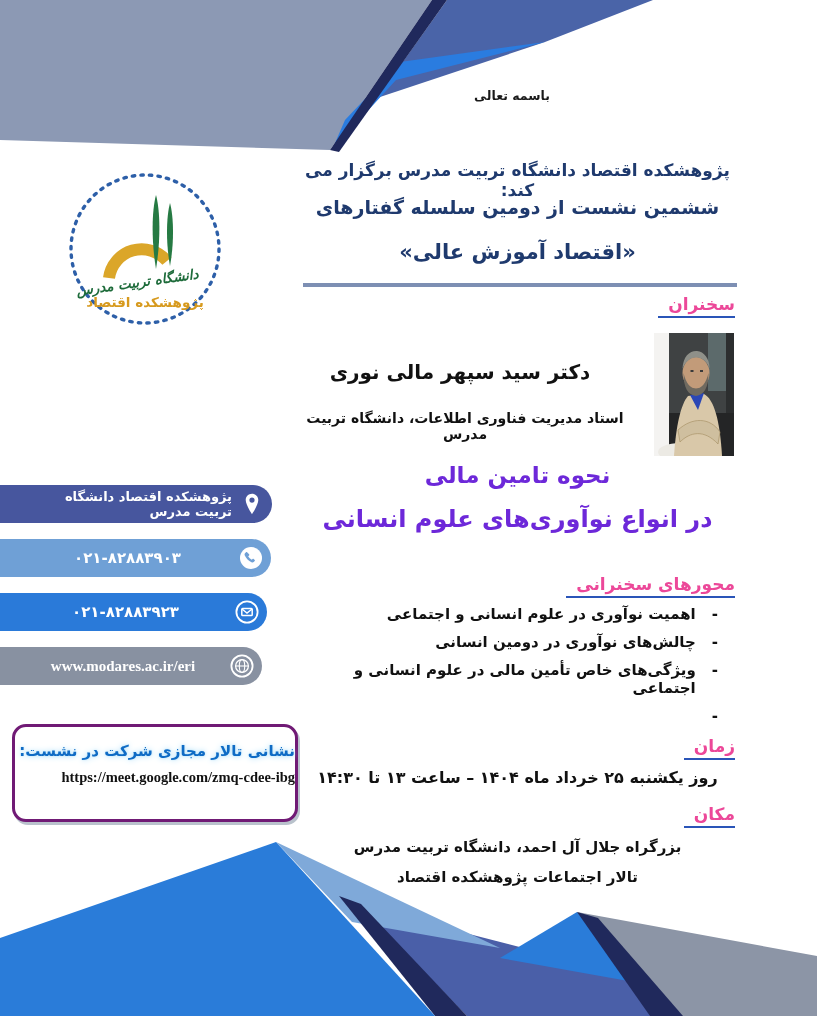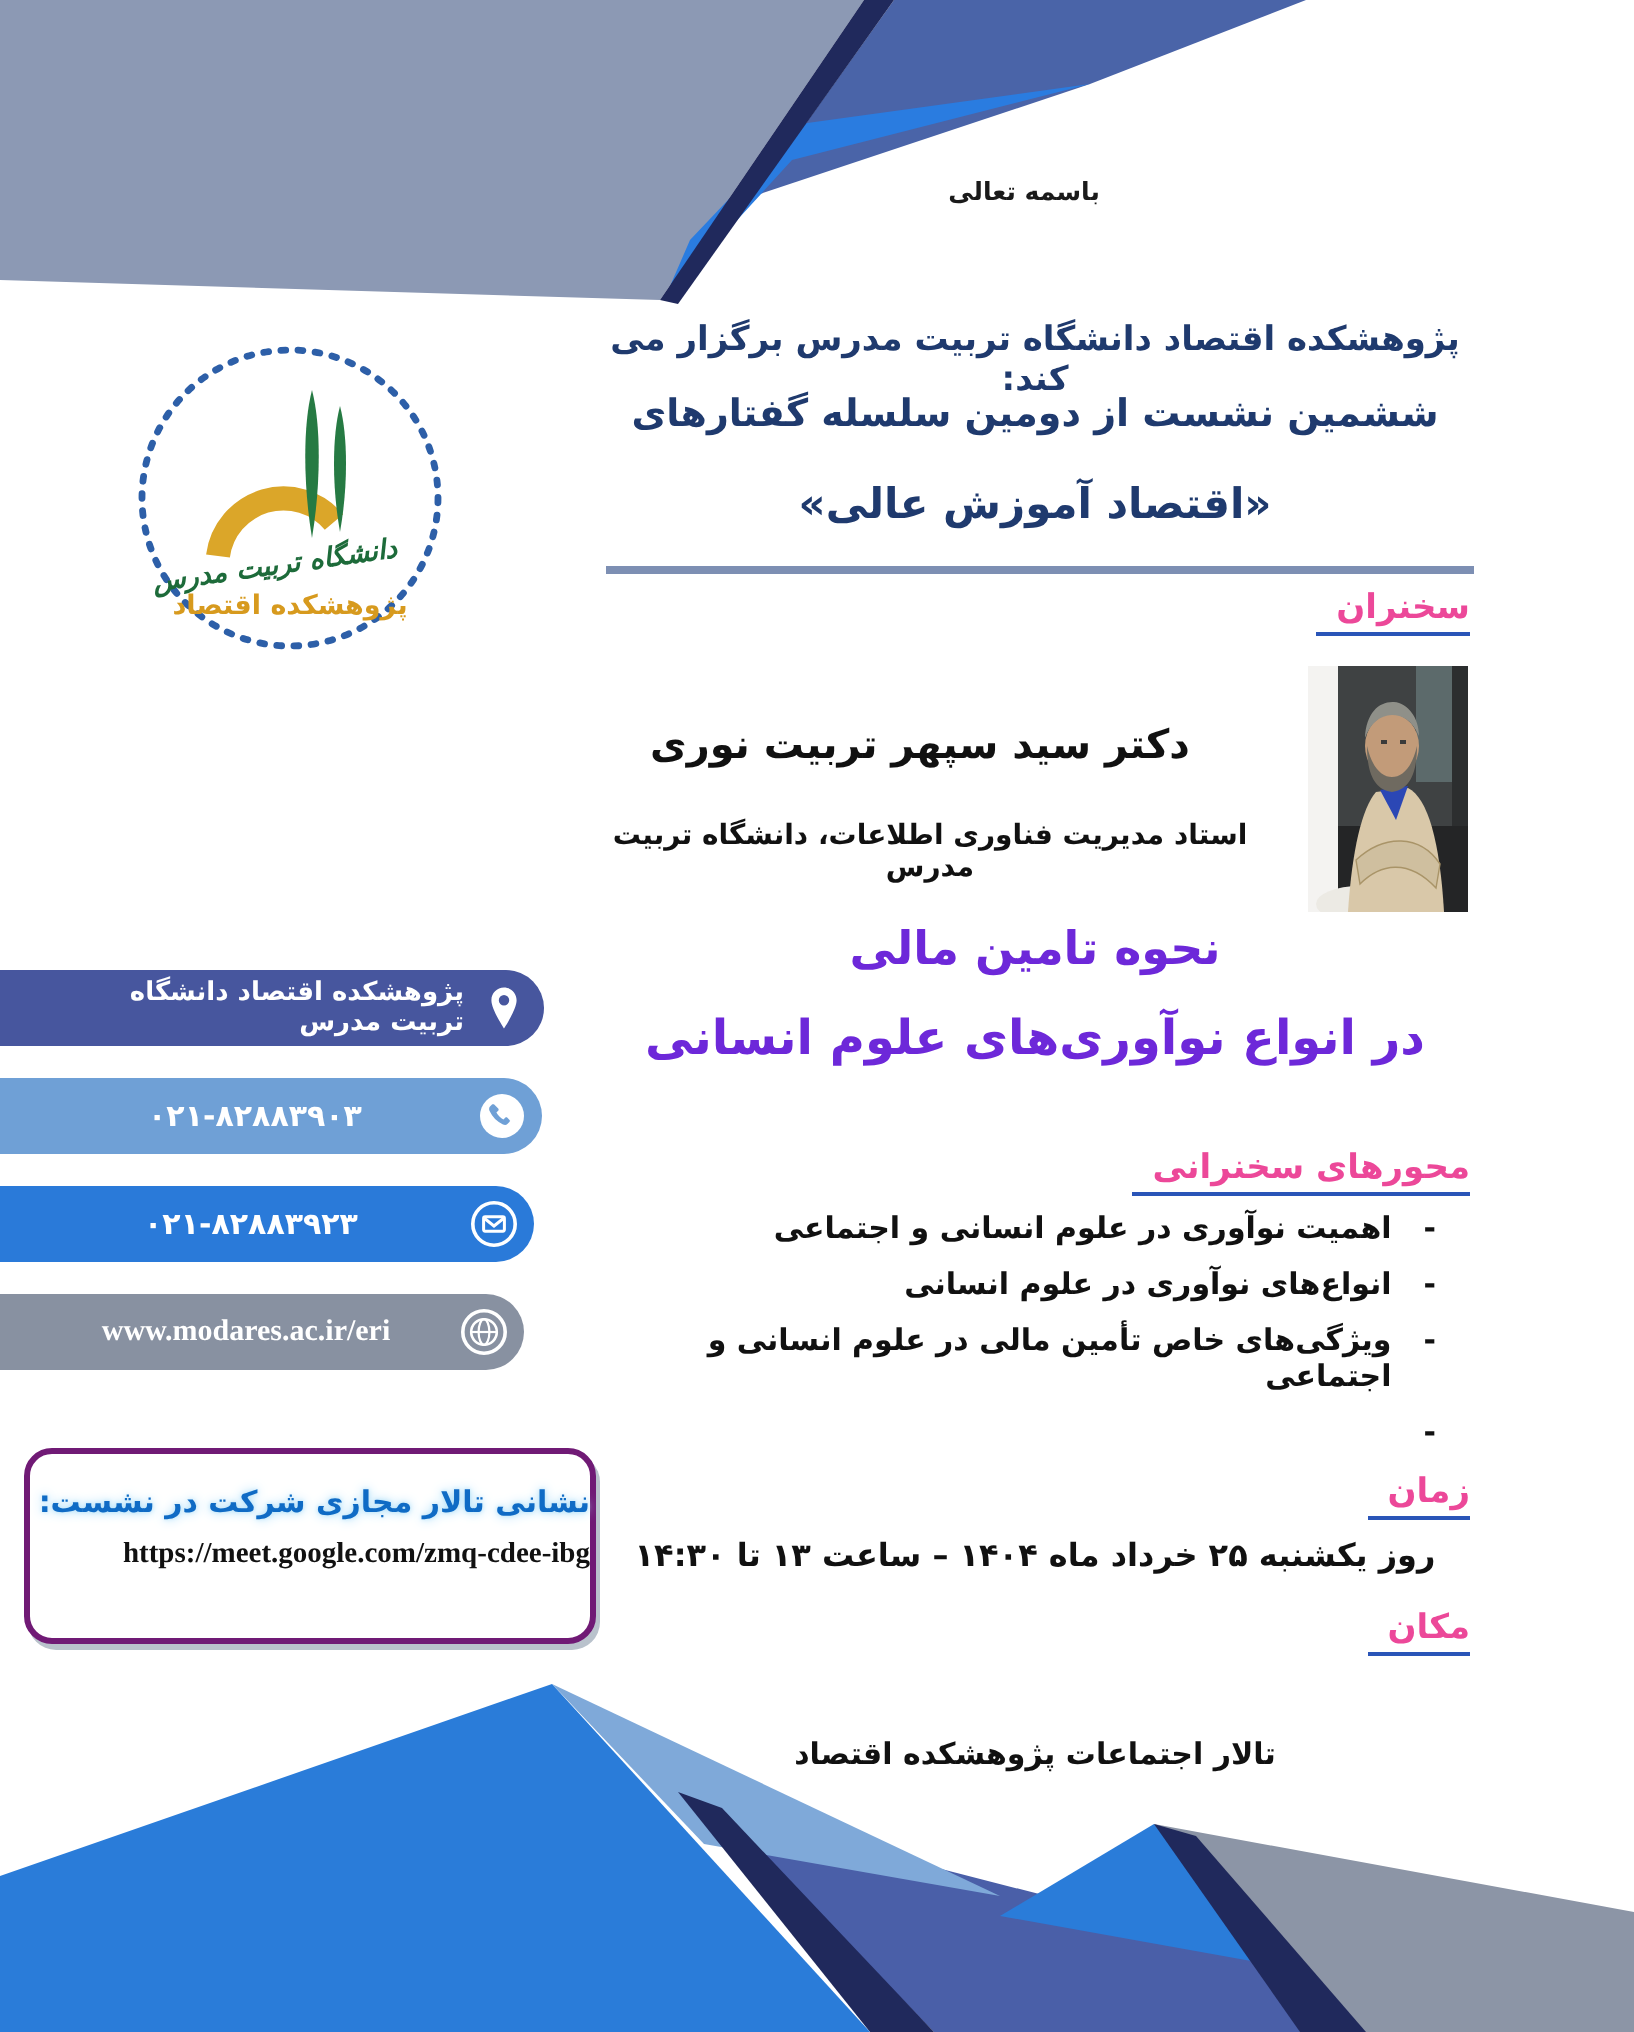--- a/index.html
+++ b/index.html
@@ -132,55 +132,56 @@
         <polygon points="36,62 50,60 44,77" fill="#2b47b5"></polygon>
         <path d="M24 97 C38 84 56 84 66 99 L64 111 C50 96 36 99 26 109 Z" fill="#cfbf9f" stroke="#a99468" stroke-width="0.7"></path>
         <ellipse cx="42" cy="40" rx="13.5" ry="16" fill="#c29b79"></ellipse>
         <path d="M28.5 36 C29 23 36 17.5 43 18 C50 18.5 55.5 26 55.5 35 C52 27 47 24.5 42 24.5 C36 24.5 31 29 28.5 36 Z" fill="#8f9089"></path>
         <path d="M29.5 40 C29.5 55 34 62 42 63 C50 62 54.5 55 54.5 40 C52 51 47 55.5 42 55.5 C37 55.5 32 51 29.5 40 Z" fill="#6f6a60"></path>
         <rect x="36.5" y="37" width="3" height="2" fill="#3a3a3a"></rect>
         <rect x="46" y="37" width="3" height="2" fill="#3a3a3a"></rect>
       </svg>
     </div>
 
-    <div class="speaker-name">دکتر سید سپهر تربیت نوری</div>
+    <div class="speaker-name">دکتر سید سپهر مالی نوری</div>
     <div class="speaker-aff">استاد مدیریت فناوری اطلاعات، دانشگاه تربیت مدرس</div>
 
     <div class="col center red title1">نحوه تامین مالی</div>
     <div class="col center red title2">در انواع نوآوری‌های علوم انسانی</div>
 
     <div class="sec-heading h-topics">
       <span>محورهای سخنرانی</span>
     </div>
     <div class="topics">
       <div class="topic">
         <span class="dash">-</span>
         <span>اهمیت نوآوری در علوم انسانی و اجتماعی</span>
       </div>
       <div class="topic">
         <span class="dash">-</span>
-        <span>انواع‌های نوآوری در علوم انسانی</span>
+        <span>چالش‌های نوآوری در دومین انسانی</span>
       </div>
       <div class="topic">
         <span class="dash">-</span>
         <span>ویژگی‌های خاص تأمین مالی در علوم انسانی و اجتماعی</span>
       </div>
       <div class="topic">
         <span class="dash">-</span>
       </div>
     </div>
 
     <div class="sec-heading h-time">
       <span>زمان</span>
     </div>
     <div class="col center time-line">روز یکشنبه ۲۵ خرداد ماه ۱۴۰۴ – ساعت ۱۳ تا ۱۴:۳۰</div>
 
     <div class="sec-heading h-place">
       <span>مکان</span>
     </div>
+    <div class="col center place-line1">بزرگراه جلال آل احمد، دانشگاه تربیت مدرس</div>
     <div class="col center place-line2">تالار اجتماعات پژوهشکده اقتصاد</div>
 
     <div class="pill pill-1">
       <span class="icon">
         <svg viewBox="0 0 24 24" width="24" height="24">
           <path d="M12 1.8c-3.5 0-6.3 2.8-6.3 6.3 0 4.7 6.3 14.1 6.3 14.1s6.3-9.4 6.3-14.1c0-3.5-2.8-6.3-6.3-6.3zm0 8.9a2.6 2.6 0 1 1 0-5.2 2.6 2.6 0 0 1 0 5.2z" fill="#fff"></path>
         </svg>
       </span>
       <span>پژوهشکده اقتصاد دانشگاه تربیت مدرس</span>
     </div>

